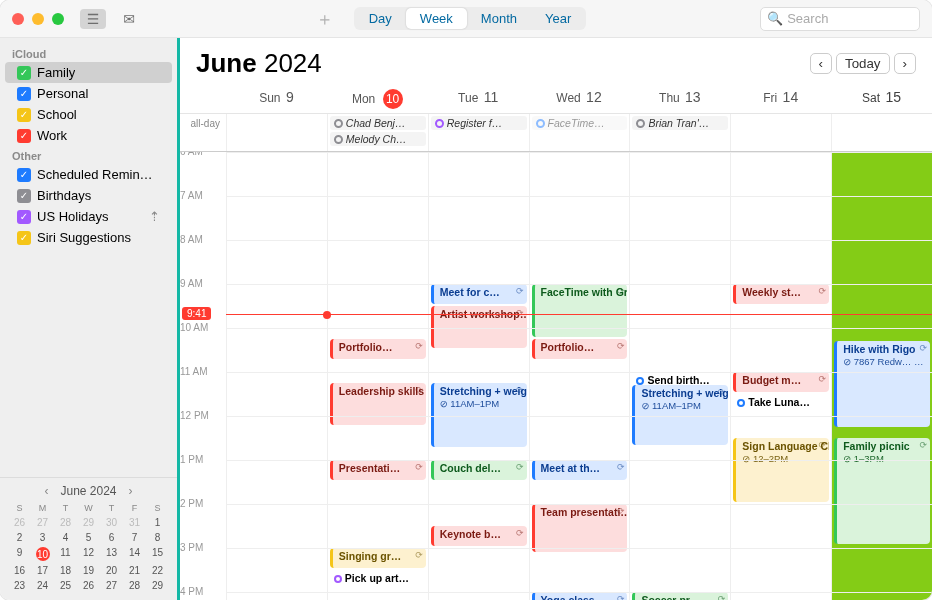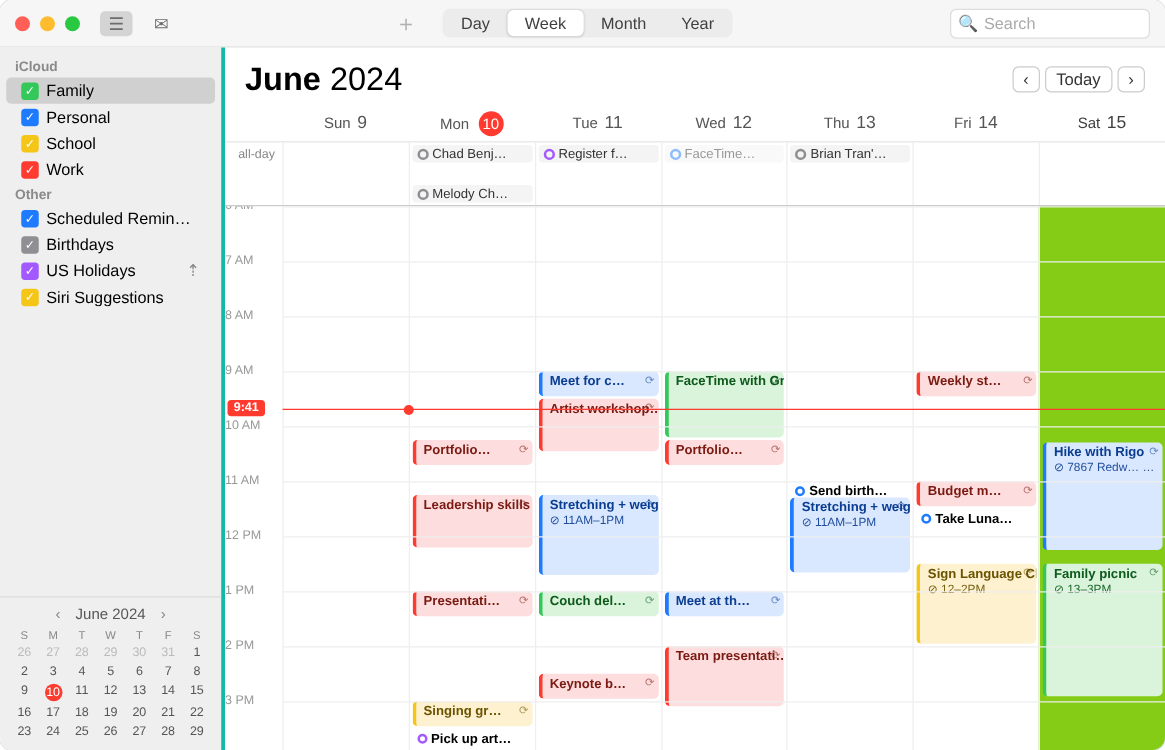--- a/index.html
+++ b/index.html
@@ -6,21 +6,21 @@
 body { width:932px; height:600px; overflow:hidden; background:#fff; border-radius:10px; box-shadow:0 0 0 1px rgba(0,0,0,.1); position:relative; }
 .titlebar { height:38px; display:flex; align-items:center; padding:0 12px; border-bottom:1px solid #e5e5e5; background:#f6f6f6; }
 .traffic { display:flex; gap:8px; }
 .dot { width:12px; height:12px; border-radius:50%; }
 .dot.red{background:#ff5f57}.dot.yellow{background:#febc2e}.dot.green{background:#28c840}
 .tb-icons { display:flex; gap:10px; margin-left:16px; color:#6e6e6e; }
 .tb-icon { width:26px; height:20px; display:flex; align-items:center; justify-content:center; border-radius:4px; font-size:14px; }
 .tb-icon.active{background:#d4d4d4}
 .plus { margin-left:auto; margin-right:20px; color:#b0b0b0; font-size:18px; cursor:pointer; }
 .seg { display:flex; background:#ececec; border-radius:6px; padding:1px; font-size:13px; }
-.seg span{padding:3px 14px;border-radius:5px;color:#404040;cursor:pointer}
+.seg span{padding:3px 14px;border-radius:5px;color:#0369a1;cursor:pointer}
 .seg span.active{background:#fff;box-shadow:0 0 2px rgba(0,0,0,.2)}
 .search { margin-left:auto; width:160px; height:24px; background:#fff; border:1px solid #ddd; border-radius:5px; display:flex; align-items:center; padding:0 6px; color:#aaa; font-size:13px; gap:4px; }
 .layout { display:flex; height:calc(100% - 38px); }
 .sidebar { width:180px; background:#efefef; border-right:3px solid #14b8a6; display:flex; flex-direction:column; font-size:13px; }
 .sb-top { flex:1; overflow:hidden; padding:6px 0; }
 .sb-sec { color:#8a8a8a; font-size:11px; font-weight:600; padding:4px 12px 2px; }
 .sb-item { display:flex; align-items:center; gap:6px; padding:3px 12px; border-radius:4px; margin:0 5px; cursor:pointer; }
 .sb-item.sel{background:#d0d0d0}
 .chk { width:14px; height:14px; border-radius:3px; display:flex; align-items:center; justify-content:center; color:#fff; font-size:10px; flex-shrink:0; }
 .sb-label { white-space:nowrap; overflow:hidden; text-overflow:ellipsis; }
@@ -39,32 +39,32 @@
 .nav { margin-left:auto; display:flex; gap:4px; font-size:13px; }
 .nav button{background:#fff;border:1px solid #ccc;border-radius:5px;padding:2px 8px;cursor:pointer;color:#333}
 .dayrow { display:flex; border-bottom:1px solid #e5e5e5; padding-left:46px; }
 .daycell { flex:1; text-align:center; font-size:12px; color:#555; padding:6px 0 4px; }
 .daycell.sat{color:#404040}
 .daycell .num{font-size:14px;margin-left:2px}
 .daycell .today-badge{display:inline-block;background:#ff3b30;color:#fff;border-radius:50%;width:20px;height:20px;line-height:20px;font-size:12px;margin-left:4px}
 .allday { display:flex; border-bottom:1px solid #ccc; min-height:38px; }
 .allday-label { width:46px; text-align:right; padding:4px 6px 0 0; font-size:10px; color:#888; }
 .allday-cols { flex:1; display:flex; }
-.allday-cols > div { flex:1; border-left:1px solid #eee; padding:2px; display:flex; flex-direction:column; gap:18px; }
+.allday-cols > div { flex:1; border-left:1px solid #eee; padding:2px; display:flex; flex-direction:column; gap:2px;font-style:italic; }
 .chip { font-size:10.5px; background:#f4f4f4; border-radius:3px; padding:1px 4px; display:flex; align-items:center; gap:3px; white-space:nowrap; overflow:hidden; color:#333; }
 .chip .ring{width:9px;height:9px;border-radius:50%;border:2px solid;flex-shrink:0}
 .grid { flex:1; overflow:hidden; position:relative; display:flex; }
 .gutter { width:46px; text-align:left; padding-right:6px; font-size:10px; color:#999; position:relative; }
 .gutter div{height:44px;position:relative;top:-6px}
 .cols { flex:1; display:flex; position:relative; }
 .col { flex:1; border-left:1px solid #eee; position:relative; }
 .col.sat{background:#84cc16}
 .hr { position:absolute; left:0; right:0; border-top:1px solid #eee; }
 .now { position:absolute; left:0; right:0; border-top:1px solid #ff3b30; z-index:5; }
-.now-badge { position:absolute; left:-44px; top:-8px; background:#ff3b30; color:#fff; font-size:10px; padding:1px 5px; border-radius:3px; font-weight:700; }
+.now-badge { position:absolute; left:-44px; top:-8px; background:#ff3b30; color:#fff; font-size:10px; padding:1px 5px; border-radius:3px; font-weight:400; }
 .now-dot { position:absolute; top:-4px; width:8px; height:8px; background:#ff3b30; border-radius:50%; }
 .ev { position:absolute; left:2px; right:2px; border-radius:4px; font-size:10.5px; padding:2px 4px 2px 6px; overflow:hidden; line-height:1.25; border-left:3px solid; }
 .ev .ttl{font-weight:600;white-space:nowrap;overflow:hidden;text-overflow:ellipsis}
 .ev .sub{font-size:9.5px;opacity:.9;white-space:nowrap;overflow:hidden;text-overflow:ellipsis}
 .ev .rpt{position:absolute;top:2px;right:3px;font-size:9px;opacity:.55}
 .ev.red{background:#fddddd;border-color:#ff3b30;color:#7a1a12}
 .ev.blue{background:#d9e8ff;border-color:#1e7bff;color:#0b3d91}
 .ev.green{background:#daf3db;border-color:#34c759;color:#0d5a1c}
 .ev.yellow{background:#fdf1cf;border-color:#f5c518;color:#6b5300}
 .ev.outline{background:#fff;border-left:none;padding-left:4px}
@@ -271,21 +271,21 @@
             <div class="ev green" style="top: 440px; height: 20px;"><span class="ttl">Soccer pr…</span><span class="rpt">⟳</span></div>
           </div>
           <div class="col">
             <div class="ev red" style="top: 132px; height: 20px;"><span class="ttl">Weekly st…</span><span class="rpt">⟳</span></div>
             <div class="ev red" style="top: 220px; height: 20px;"><span class="ttl">Budget m…</span><span class="rpt">⟳</span></div>
             <div class="ev outline" style="top: 242px; height: 20px;"><span class="ring" style="border-color:#1e7bff"></span><span class="ttl">Take Luna…</span></div>
             <div class="ev yellow" style="top: 286px; height: 64px;"><span class="ttl">Sign Language Club</span><div class="sub">⊘ 12–2PM</div><span class="rpt">⟳</span></div>
           </div>
           <div class="col sat">
             <div class="ev blue" style="top: 189.2px; height: 86px;"><span class="ttl">Hike with Rigo</span><div class="sub">⊘ 7867 Redw…  ⊘ 10AM–12PM</div><span class="rpt">⟳</span></div>
-            <div class="ev green" style="top: 286px; height: 106px;"><span class="ttl">Family picnic</span><div class="sub">⊘ 13–3PM</div><span class="rpt">⟳</span></div>
+            <div class="ev green" style="top: 286px; height: 106px;"><span class="ttl">Family picnic</span><div class="sub">⊘ 1–3PM</div><span class="rpt">⟳</span></div>
           </div>
           <div class="hr" style="top: 0px;"></div>
           <div class="hr" style="top: 44px;"></div>
           <div class="hr" style="top: 88px;"></div>
           <div class="hr" style="top: 132px;"></div>
           <div class="hr" style="top: 176px;"></div>
           <div class="hr" style="top: 220px;"></div>
           <div class="hr" style="top: 264px;"></div>
           <div class="hr" style="top: 308px;"></div>
           <div class="hr" style="top: 352px;"></div>

